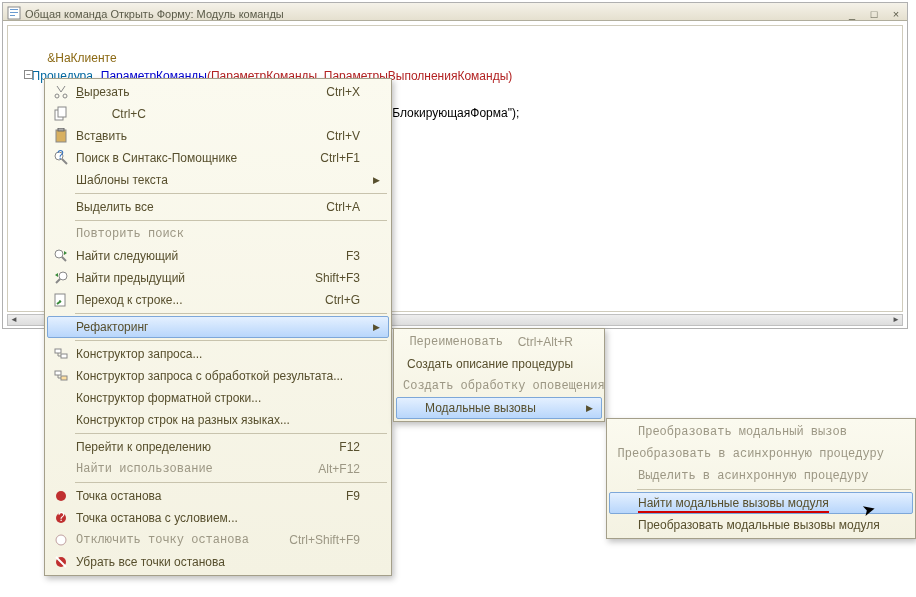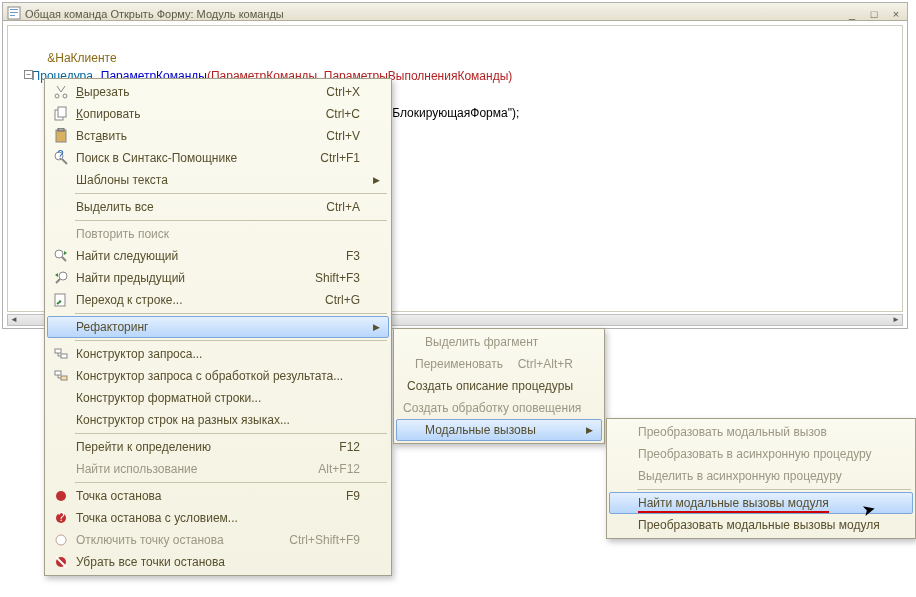--- a/index.html
+++ b/index.html
@@ -21,21 +21,21 @@
   .bottom-scroll .larr,.bottom-scroll .rarr{ width:12px; height:10px; display:inline-block; text-align:center; font-size:8px; color:#555;}
   .bottom-scroll .larr{float:left} .bottom-scroll .rarr{float:right}
 
   .ctx { position: absolute; border: 1px solid #a49f8a; background: linear-gradient(#fbfaef,#f4f2e2); box-shadow: 2px 3px 6px rgba(0,0,0,0.25); padding: 2px; }
   .ctx .row { display:flex; align-items:center; height:22px; padding: 0 28px 0 2px; position:relative; cursor:default; border:1px solid transparent; border-radius:2px; }
   .ctx .row.hover { background: linear-gradient(#e4f0ff,#b8d6fb); border-color:#7da7d9;justify-content:center; }
   .ctx .row.disabled { color:#9c9784; }
   .ctx .sep { height:1px; margin:2px 2px 2px 28px; background:#c8c3ad; }
   .ctx .ico { width:22px; height:22px; display:flex; align-items:center; justify-content:center; margin-right:4px; }
   .ctx .lbl { flex:1; color:#574f2d; white-space:nowrap; }
-  .ctx .row.disabled .lbl { color:#9c9784; }
+  .ctx .row.disabled .lbl { color:#9c9784;font-family:Liberation Mono, monospace; }
   .ctx .sc { color:#574f2d; min-width:70px; text-align:right; }
   .ctx .row.disabled .sc { color:#9c9784; }
   .ctx .arrow { position:absolute; right:8px; color:#574f2d; font-size:9px; }
   .und { text-decoration: underline; }
   .red-underline { border-bottom:2px solid #d00000; padding-bottom:1px; }
   .cursor-arrow { position:absolute; font-size:16px; color:#000; transform: rotate(-15deg); pointer-events:none; }
   svg { display:block; }
 </style>
 </head>
 <body>
@@ -84,21 +84,20 @@
     <span class="lbl"><span class="und">В</span>ырезать</span>
     <span class="sc">Ctrl+X</span>
   </div>
   <div class="row">
     <span class="ico">
         <svg width="16" height="16" viewBox="0 0 16 16">
           <rect x="2" y="4" width="8" height="10" fill="#fff" stroke="#888"></rect>
           <rect x="5" y="1" width="8" height="10" fill="#fff" stroke="#888"></rect>
         </svg>
       </span>
-    <span class="lbl"><span class="und">К</span>опировать</span>
     <span class="sc">Ctrl+C</span>
   </div>
   <div class="row">
     <span class="ico">
         <svg width="16" height="16" viewBox="0 0 16 16">
           <rect x="3" y="2" width="10" height="12" fill="#d8b060" stroke="#888"></rect>
           <rect x="5" y="0" width="6" height="3" fill="#aaa" stroke="#666"></rect>
         </svg>
       </span>
     <span class="lbl">Вст<span class="und">а</span>вить</span>
@@ -245,24 +244,20 @@
           <line x1="3" y1="3" x2="13" y2="13" stroke="#fff" stroke-width="2"></line>
         </svg>
       </span>
     <span class="lbl">Убрать все точки останова</span>
   </div>
 </div>
 
 <div class="ctx" style="left:393px; top:328px; width:212px;">
   <div class="row disabled">
     <span class="ico"></span>
-    <span class="lbl">Выделить фрагмент</span>
-  </div>
-  <div class="row disabled">
-    <span class="ico"></span>
     <span class="lbl">Переименовать</span>
     <span class="sc">Ctrl+Alt+R</span>
   </div>
   <div class="row">
     <span class="ico"></span>
     <span class="lbl">Создать описание процедуры</span>
   </div>
   <div class="row disabled">
     <span class="ico"></span>
     <span class="lbl">Создать обработку оповещения</span>

